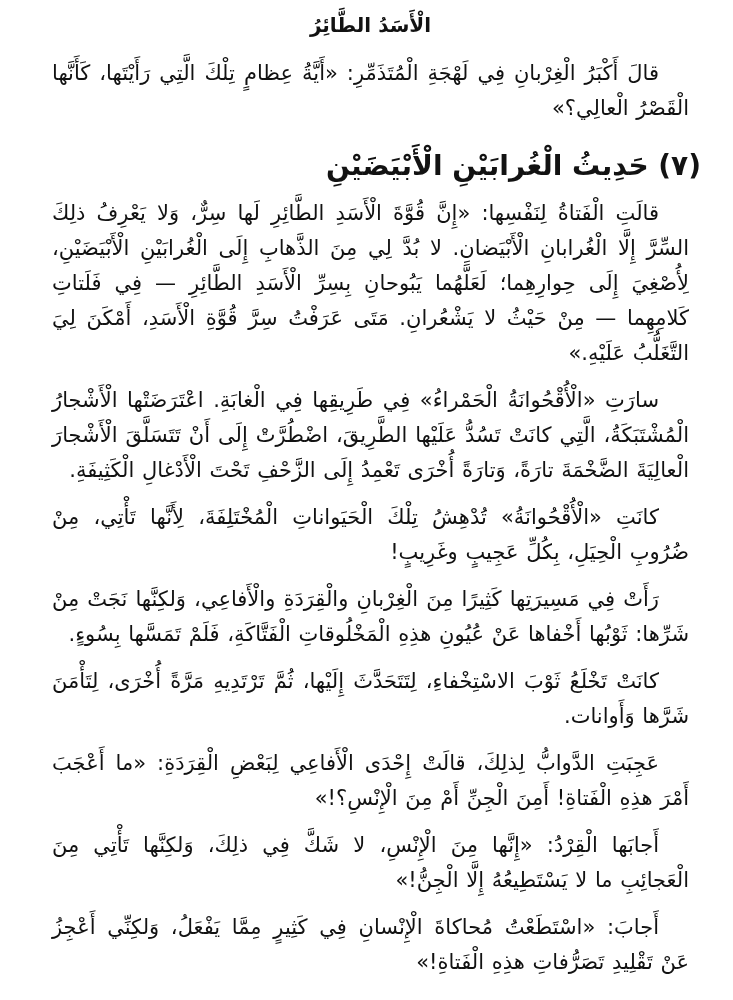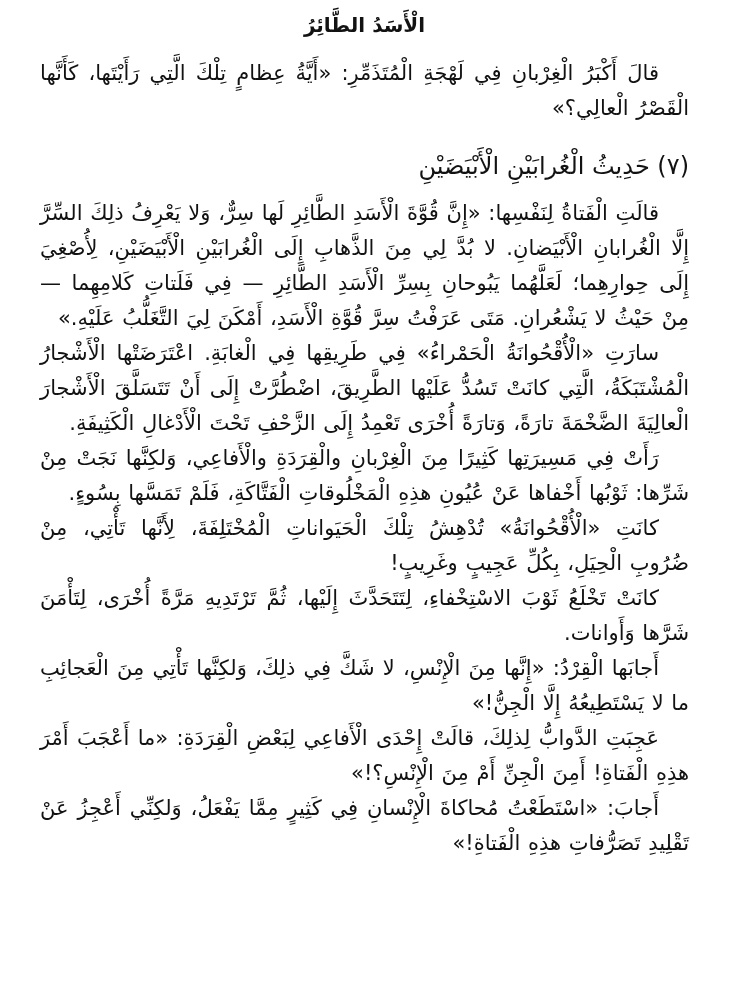--- a/index.html
+++ b/index.html
@@ -9,63 +9,63 @@
   }
   body {
     width: 733px;
     height: 1000px;
     overflow: hidden;
   }
   .page {
     box-sizing: border-box;
     width: 733px;
     height: 1000px;
-    padding: 10px 44px 6px 40px;
+    padding: 10px 32px 6px 40px;
     direction: rtl;
     unicode-bidi: embed;
     font-family: "DejaVu Sans", sans-serif;
     color: #121212;
     background: #ffffff;
   }
   .running-title {
     text-align: center;
     font-weight: bold;
     font-size: 20px;
     line-height: 30px;
     margin: 0 0 16px 0;
   }
   .body-par {
-    margin: 0;
+    margin: 12px;
     font-size: 21px;
     line-height: 35px;
     text-align: justify;
     text-indent: 30px;
     word-spacing: 1px;
   }
   .section-heading {
-    font-size: 24px;
-    font-weight: normal;
+    font-size: 28px;
+    font-weight: bold;
     text-align: right;
     margin: 22px 0 12px 0;
     line-height: 36px;
   }
 </style>
 </head>
 <body>
 
 <div class="page">
 
   <div class="running-title">الْأَسَدُ الطَّائِرُ</div>
 
   <p class="body-par">قالَ أَكْبَرُ الْغِرْبانِ فِي لَهْجَةِ الْمُتَذَمِّرِ: «أَيَّةُ عِظامٍ تِلْكَ الَّتِي رَأَيْتَها، كَأَنَّها الْقَصْرُ الْعالِي؟»</p>
 
   <h2 class="section-heading">(٧) حَدِيثُ الْغُرابَيْنِ الْأَبْيَضَيْنِ</h2>
 
   <p class="body-par">قالَتِ الْفَتاةُ لِنَفْسِها: «إِنَّ قُوَّةَ الْأَسَدِ الطَّائِرِ لَها سِرٌّ، وَلا يَعْرِفُ ذلِكَ السِّرَّ إِلَّا الْغُرابانِ الْأَبْيَضانِ. لا بُدَّ لِي مِنَ الذَّهابِ إِلَى الْغُرابَيْنِ الْأَبْيَضَيْنِ، لِأُصْغِيَ إِلَى حِوارِهِما؛ لَعَلَّهُما يَبُوحانِ بِسِرِّ الْأَسَدِ الطَّائِرِ — فِي فَلَتاتِ كَلامِهِما — مِنْ حَيْثُ لا يَشْعُرانِ. مَتَى عَرَفْتُ سِرَّ قُوَّةِ الْأَسَدِ، أَمْكَنَ لِيَ التَّغَلُّبُ عَلَيْهِ.»</p>
   <p class="body-par">سارَتِ «الْأُقْحُوانَةُ الْحَمْراءُ» فِي طَرِيقِها فِي الْغابَةِ. اعْتَرَضَتْها الْأَشْجارُ الْمُشْتَبَكَةُ، الَّتِي كانَتْ تَسُدُّ عَلَيْها الطَّرِيقَ، اضْطُرَّتْ إِلَى أَنْ تَتَسَلَّقَ الْأَشْجارَ الْعالِيَةَ الضَّخْمَةَ تارَةً، وَتارَةً أُخْرَى تَعْمِدُ إِلَى الزَّحْفِ تَحْتَ الْأَدْغالِ الْكَثِيفَةِ.</p>
+  <p class="body-par">كانَتِ «الْأُقْحُوانَةُ» تُدْهِشُ تِلْكَ الْحَيَواناتِ الْمُخْتَلِفَةَ، لِأَنَّها تَأْتِي، مِنْ ضُرُوبِ الْحِيَلِ، بِكُلِّ عَجِيبٍ وغَرِيبٍ!</p>
   <p class="body-par">رَأَتْ فِي مَسِيرَتِها كَثِيرًا مِنَ الْغِرْبانِ والْقِرَدَةِ والْأَفاعِي، وَلكِنَّها نَجَتْ مِنْ شَرِّها: ثَوْبُها أَخْفاها عَنْ عُيُونِ هذِهِ الْمَخْلُوقاتِ الْفَتَّاكَةِ، فَلَمْ تَمَسَّها بِسُوءٍ.</p>
-  <p class="body-par">كانَتِ «الْأُقْحُوانَةُ» تُدْهِشُ تِلْكَ الْحَيَواناتِ الْمُخْتَلِفَةَ، لِأَنَّها تَأْتِي، مِنْ ضُرُوبِ الْحِيَلِ، بِكُلِّ عَجِيبٍ وغَرِيبٍ!</p>
   <p class="body-par">كانَتْ تَخْلَعُ ثَوْبَ الاسْتِخْفاءِ، لِتَتَحَدَّثَ إِلَيْها، ثُمَّ تَرْتَدِيهِ مَرَّةً أُخْرَى، لِتَأْمَنَ شَرَّها وَأَوانات.</p>
+  <p class="body-par">عَجِبَتِ الدَّوابُّ لِذلِكَ، قالَتْ إِحْدَى الْأَفاعِي لِبَعْضِ الْقِرَدَةِ: «ما أَعْجَبَ أَمْرَ هذِهِ الْفَتاةِ! أَمِنَ الْجِنِّ أَمْ مِنَ الْإِنْسِ؟!»</p>
   <p class="body-par">أَجابَها الْقِرْدُ: «إِنَّها مِنَ الْإِنْسِ، لا شَكَّ فِي ذلِكَ، وَلكِنَّها تَأْتِي مِنَ الْعَجائِبِ ما لا يَسْتَطِيعُهُ إِلَّا الْجِنُّ!»</p>
-  <p class="body-par">عَجِبَتِ الدَّوابُّ لِذلِكَ، قالَتْ إِحْدَى الْأَفاعِي لِبَعْضِ الْقِرَدَةِ: «ما أَعْجَبَ أَمْرَ هذِهِ الْفَتاةِ! أَمِنَ الْجِنِّ أَمْ مِنَ الْإِنْسِ؟!»</p>
   <p class="body-par">أَجابَ: «اسْتَطَعْتُ مُحاكاةَ الْإِنْسانِ فِي كَثِيرٍ مِمَّا يَفْعَلُ، وَلكِنِّي أَعْجِزُ عَنْ تَقْلِيدِ تَصَرُّفاتِ هذِهِ الْفَتاةِ!»</p>
 
 </div>
 
 </body></html>

